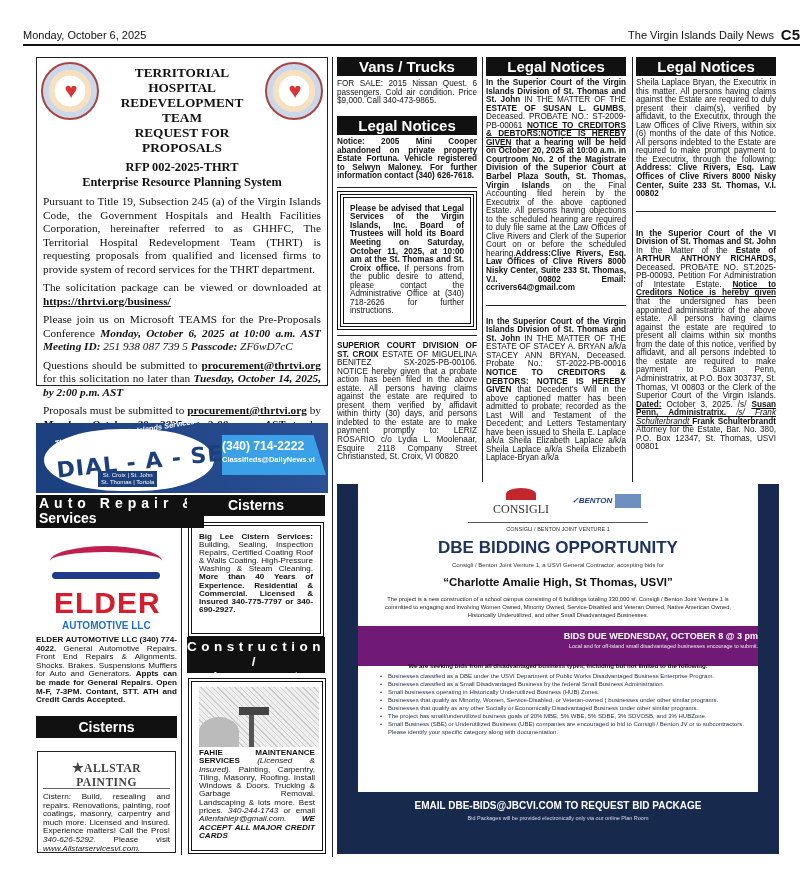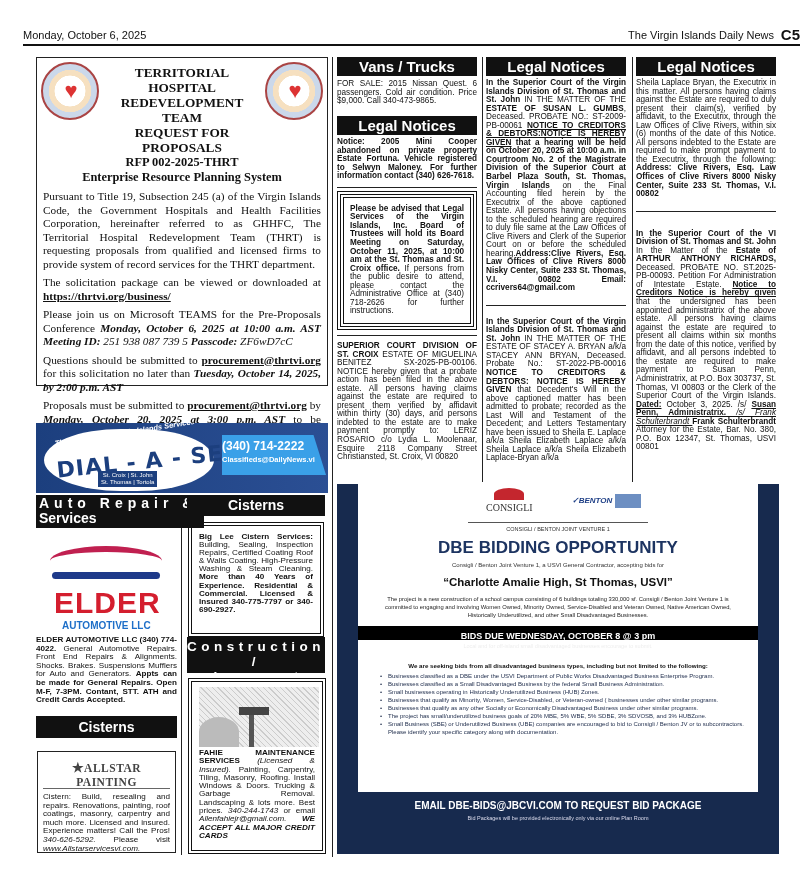--- a/index.html
+++ b/index.html
@@ -13,21 +13,21 @@
 
   .section-head { background: #111; color: #fff; font-weight: bold; text-align: center; font-size: 15px; line-height: 20px; }
 
   
   .rfp { position: absolute; left: 36px; top: 57px; width: 292px; height: 329px; border: 1.5px solid #222; padding: 4px 6px; font-family: "Liberation Serif", serif; }
   .rfp .seal { position: absolute; top: 4px; width: 58px; height: 58px; border-radius: 50%; border: 2px solid #a44; background: radial-gradient(circle, #fff 40%, #f6e0c0 41%, #f6e0c0 55%, #cbd8ea 56%); }
   .rfp .seal.l { left: 4px; }
   .rfp .seal.r { right: 4px; }
   .rfp .seal .heart { position: absolute; left: 17px; top: 16px; width: 22px; height: 22px; color: #d33; font-size: 22px; line-height: 22px; text-align: center; }
   .rfp .title { text-align: center; font-weight: bold; font-size: 13.3px; line-height: 15px; margin: 3px 60px 0 60px; }
-  .rfp .sub { text-align: center; font-weight: bold; font-size: 12.4px; line-height: 15px; }
+  .rfp .sub { text-align: center; font-weight: bold; font-size: 12.4px; line-height: 15px; margin-top: 5px; }
   .rfp p { font-size: 11.3px; line-height: 13.5px; text-align: justify; margin-top: 5px; }
   .rfp .link { font-weight: bold; text-decoration: underline; }
   .rfp .bi { font-weight: bold; font-style: italic; }
   .rfp .i { font-style: italic; }
 
   
   .dial { position: absolute; left: 36px; top: 423px; width: 292px; height: 70px; background: linear-gradient(90deg,#1c3f7e,#2b4f94); overflow: hidden; }
   .dial .oval { position: absolute; left: 8px; top: 6px; width: 170px; height: 62px; border-radius: 50% / 55%; background: #fff; }
   .dial .arc { position: absolute; left: 18px; top: 5px; font-size: 7.5px; color: #fff; font-weight: bold; font-style: italic; transform: rotate(-9deg); }
   .dial .brand { position: absolute; left: 20px; top: 22px; font-size: 22px; font-weight: 900; color: #1c3f7e; letter-spacing: 1px; transform: rotate(-6deg); font-family: "DejaVu Sans", sans-serif; }
@@ -71,31 +71,31 @@
   .vans-txt { font-size: 8.2px; line-height: 8.7px; text-align: justify; margin-top: 4px; }
   .legal-txt { font-size: 8.2px; line-height: 8.55px; text-align: justify; margin-top: 3px; }
   .b { font-weight: bold; }
   .u { text-decoration: underline; }
   .rule { border-top: 1px solid #222; margin: 6px 0; }
   .legalbox { border: 4px double #111; padding: 7px 6px; font-size: 8.2px; line-height: 8.55px; text-align: justify; margin-top: 6px; outline: 1px solid #111; outline-offset: 2px; margin-left: 3px; margin-right: 3px; }
 
   
   .dbe { position: absolute; left: 337px; top: 484px; width: 442px; height: 370px; background: #172a4e; }
   .dbe .inner { position: absolute; left: 21px; top: 0; width: 400px; height: 308px; background: #fff; }
-  .dbe .consigli { position: absolute; left: 128px; top: 4px; font-family: "Liberation Serif", serif; font-size: 10px; color: #333; font-variant: small-caps; }
+  .dbe .consigli { position: absolute; left: 135px; top: 4px; font-family: "Liberation Serif", serif; font-size: 12px; color: #333; font-variant: small-caps; }
   .dbe .consigli .roof { display: block; width: 30px; height: 12px; background: #c4262e; margin: 0 auto 2px auto; border-radius: 60% 60% 0 0; }
   .dbe .benton { position: absolute; left: 197px; top: 10px; font-size: 8px; font-style: italic; color: #1e3f86; font-weight: bold; margin-left: 17px; }
   .dbe .benton .bld { display: inline-block; width: 26px; height: 14px; background: #6d8fc2; vertical-align: middle; margin-left: 3px; }
   .dbe .jvline { position: absolute; left: 110px; width: 180px; top: 38px; border-top: 1px solid #555; }
   .dbe .jv { position: absolute; left: 0; width: 400px; top: 42px; text-align: center; font-size: 5.5px; color: #333; }
   .dbe .h1 { position: absolute; left: 0; width: 400px; top: 54px; text-align: center; font-size: 17px; font-weight: bold; color: #1d3461; }
   .dbe .h2 { position: absolute; left: 0; width: 400px; top: 78px; text-align: center; font-size: 6px; color: #333; }
   .dbe .h3 { position: absolute; left: 0; width: 400px; top: 92px; text-align: center; font-size: 11.5px; font-weight: bold; color: #111; }
   .dbe .desc { position: absolute; left: 20px; width: 360px; top: 111px; text-align: center; font-size: 5.8px; line-height: 8px; color: #222; }
-  .dbe .band { position: absolute; left: 0; width: 400px; top: 142px; height: 14px; background: #000000; color: #fff; text-align: center; }
+  .dbe .band { position: absolute; left: 0; width: 400px; top: 142px; height: 40px; background: #701a75; color: #fff; text-align: right; }
   .dbe .band .t1 { font-size: 9px; font-weight: bold; margin-top: 5px; }
   .dbe .band .t2 { font-size: 5.5px; margin-top: 2px; color: #eee; }
   .dbe .seek { position: absolute; left: 0; width: 400px; top: 178px; text-align: center; font-size: 6.2px; font-weight: bold; color: #111; }
   .dbe ul { position: absolute; left: 22px; width: 370px; top: 188px; font-size: 6px; line-height: 8px; color: #1d2b4a; list-style: none; }
   .dbe ul li { padding-left: 8px; position: relative; }
   .dbe ul li::before { content: "•"; position: absolute; left: 0; }
   .dbe .foot1 { position: absolute; left: 0; width: 442px; top: 316px; text-align: center; font-size: 10px; font-weight: bold; color: #fff; }
   .dbe .foot2 { position: absolute; left: 0; width: 442px; top: 331px; text-align: center; font-size: 5.5px; color: #dde; }
 </style>
 </head>

